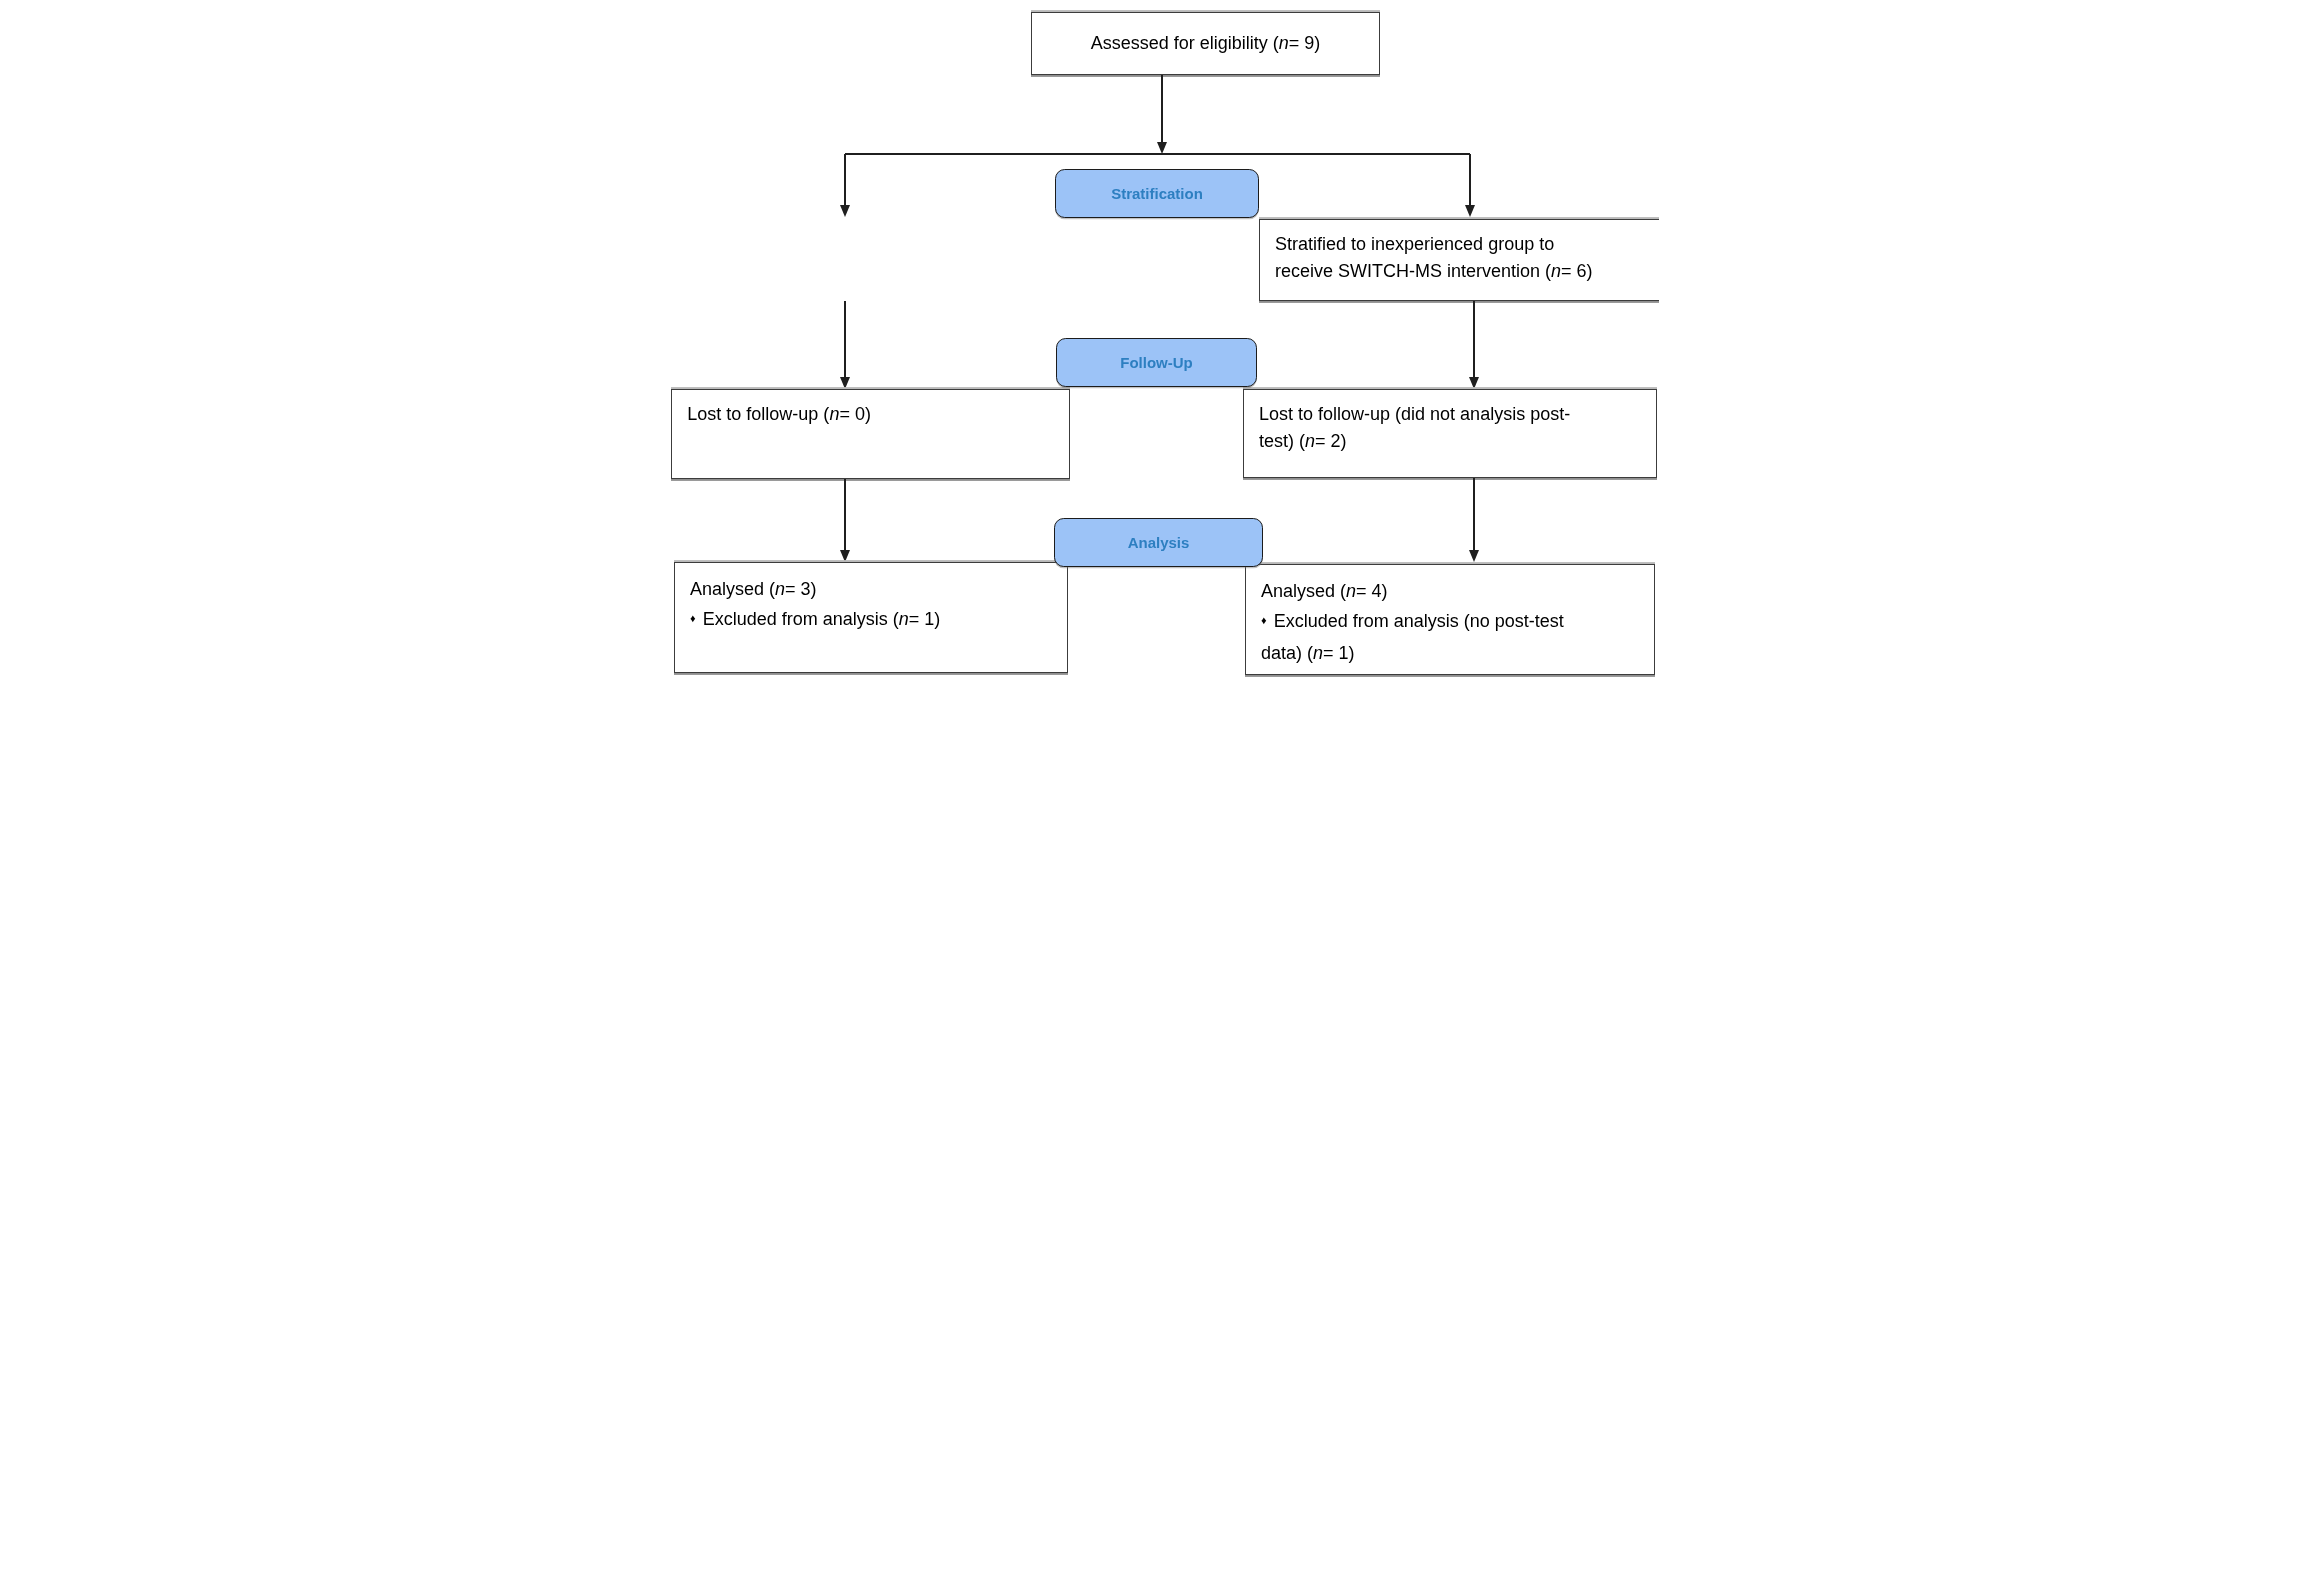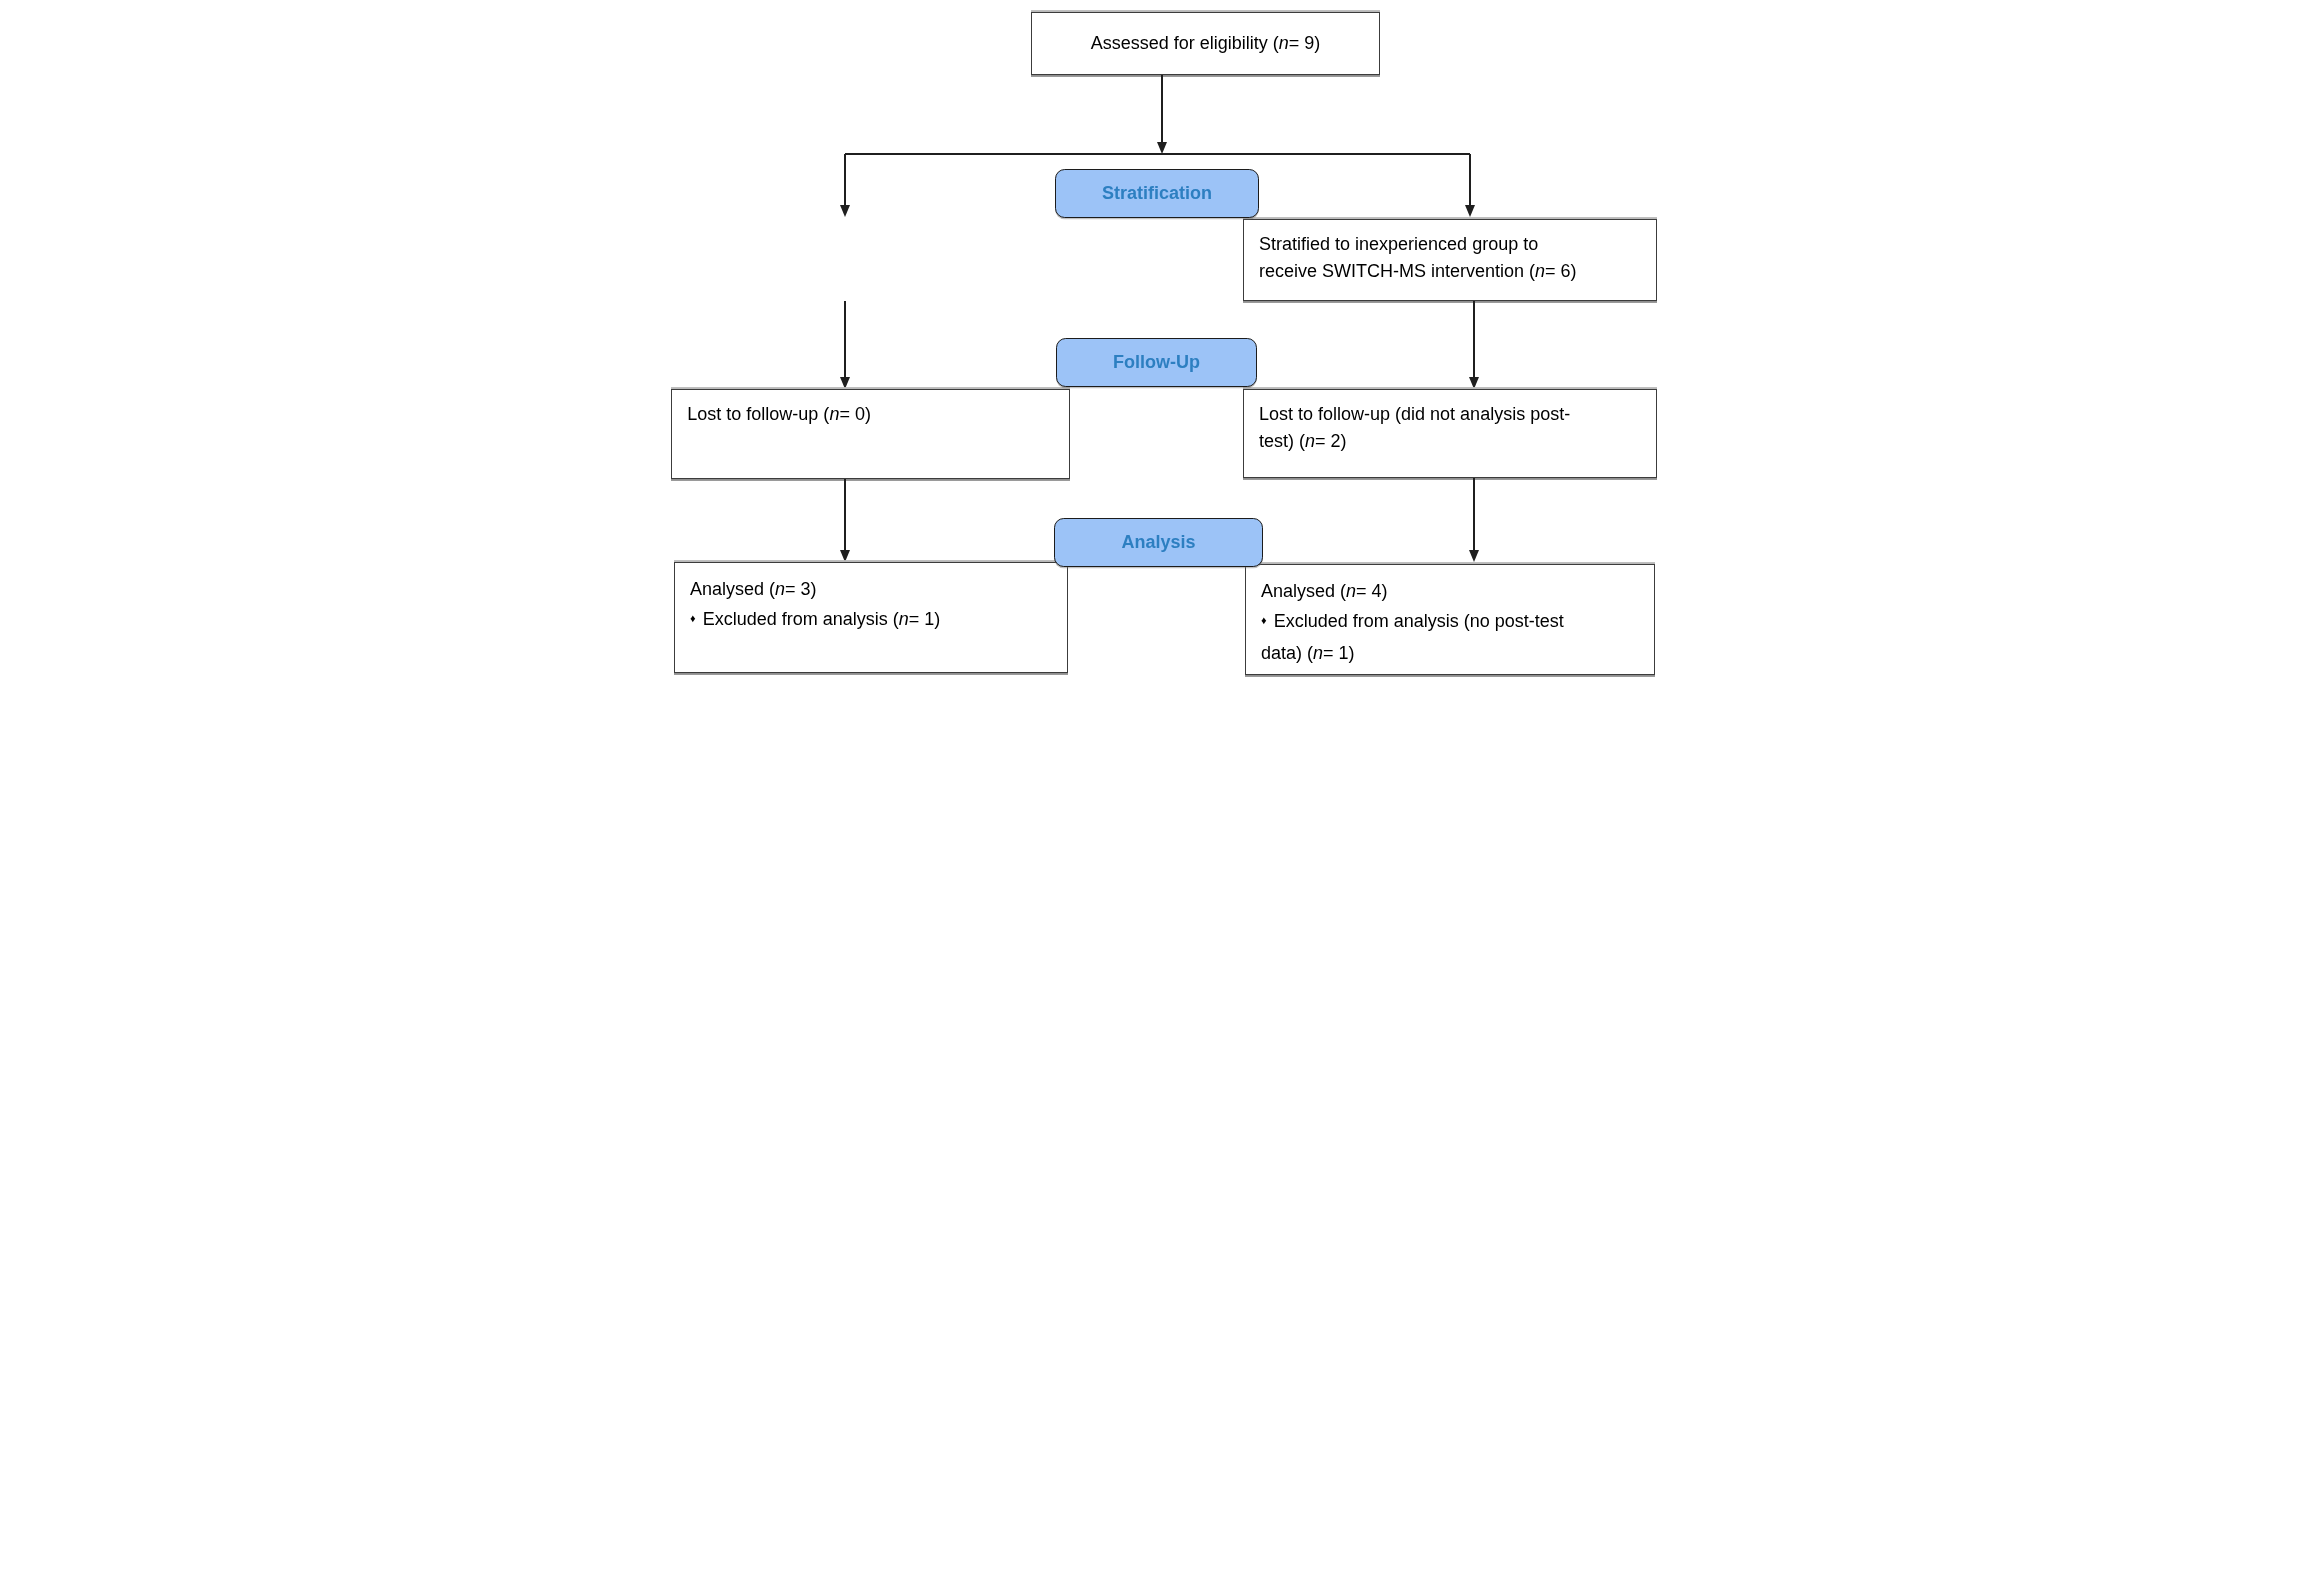--- a/index.html
+++ b/index.html
@@ -37,21 +37,21 @@
     padding:0;text-align:center;
   }
   .box.wide-lines{line-height:30px;padding-top:11px;}
   .badge{
     position:absolute;
     background:var(--badge-fill);
     border:1.3px solid var(--badge-border);
     border-radius:9.7px;
     box-sizing:border-box;
     display:flex;align-items:center;justify-content:center;
-    font-size:18px;font-weight:bold;
+    font-size:15px;font-weight:bold;
     color:var(--badge-text);
     z-index:5;
     box-shadow:0 1.3px 0 rgba(120,120,120,.45);
   }
   .vline{position:absolute;width:1.9px;background:var(--arrow);}
   .hline{position:absolute;height:1.9px;background:var(--arrow);}
   .ahead{
     position:absolute;width:0;height:0;
     border-left:5.2px solid transparent;
     border-right:5.2px solid transparent;
@@ -80,21 +80,21 @@
   <div class="vline" style="left:185px;top:154px;height:52px;"></div>
   <div class="ahead" style="left:181px;top:205px;"></div>
   <div class="vline" style="left:810px;top:154px;height:52px;"></div>
   <div class="ahead" style="left:806px;top:205px;"></div>
 
   <div class="badge" style="left:396px;top:169px;width:204px;height:49px;">
     <span>Stratification</span>
   </div>
 
 
-  <div class="box" style="left:584px;top:219px;width:414px;height:82px;">
+  <div class="box" style="left:600px;top:219px;width:414px;height:82px;">
     <div class="line"><span>Stratified to inexperienced group to</span></div>
     <div class="line"><span>receive SWITCH-MS intervention (</span><i>n</i><span>= 6)</span></div>
   </div>
 
   <div class="vline" style="left:185px;top:301px;height:76px;"></div>
   <div class="ahead" style="left:181px;top:377px;"></div>
   <div class="vline" style="left:814px;top:301px;height:76px;"></div>
   <div class="ahead" style="left:810px;top:377px;"></div>
 
   <div class="badge" style="left:397px;top:338px;width:201px;height:49px;">

